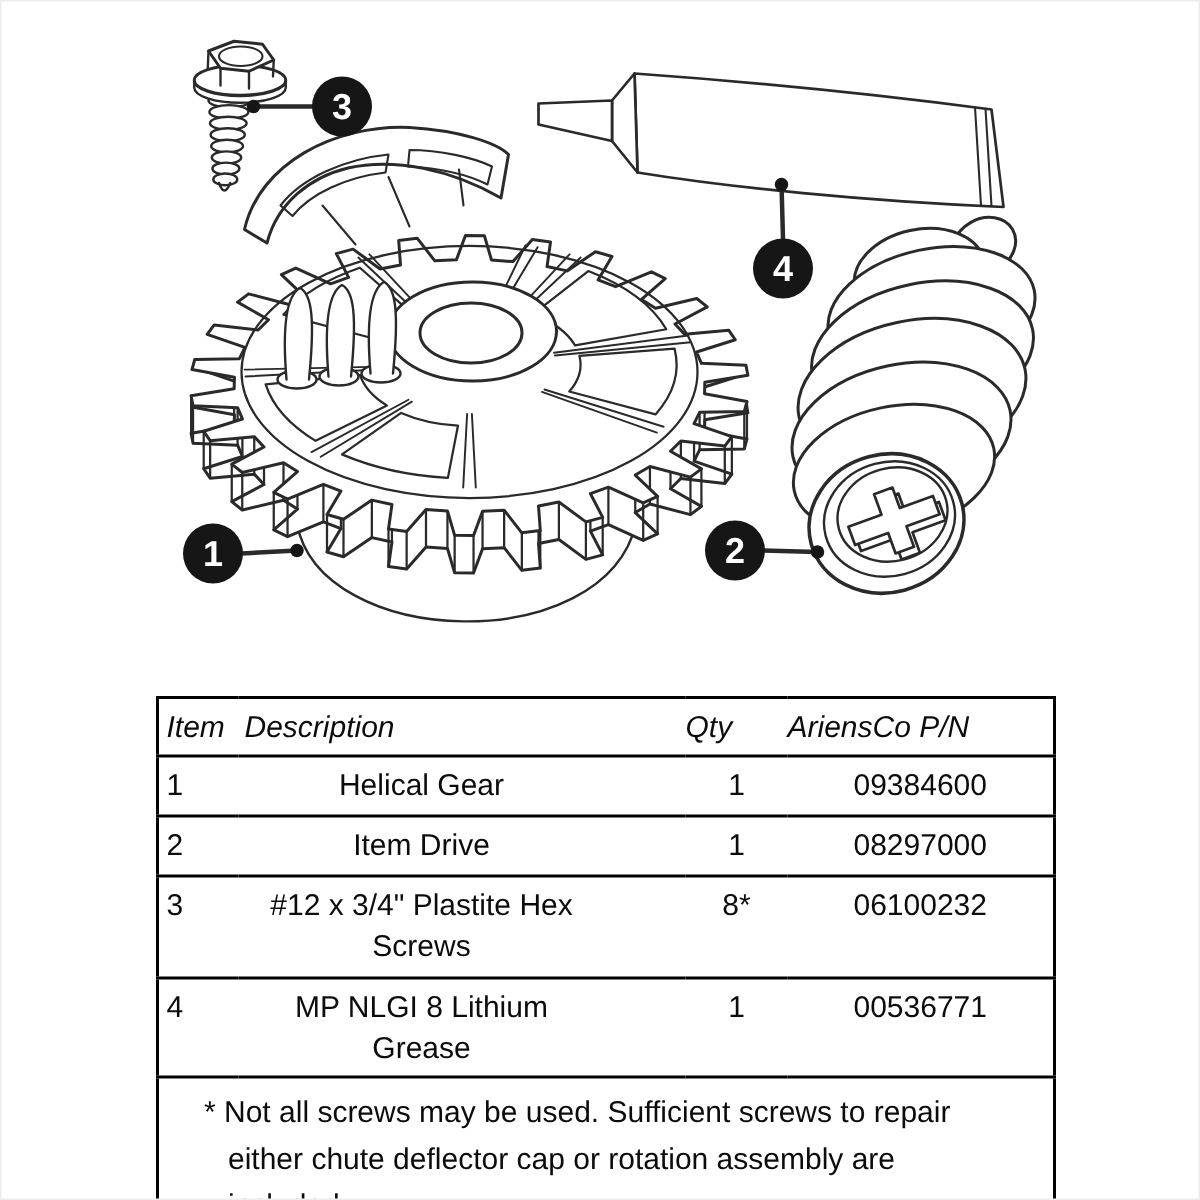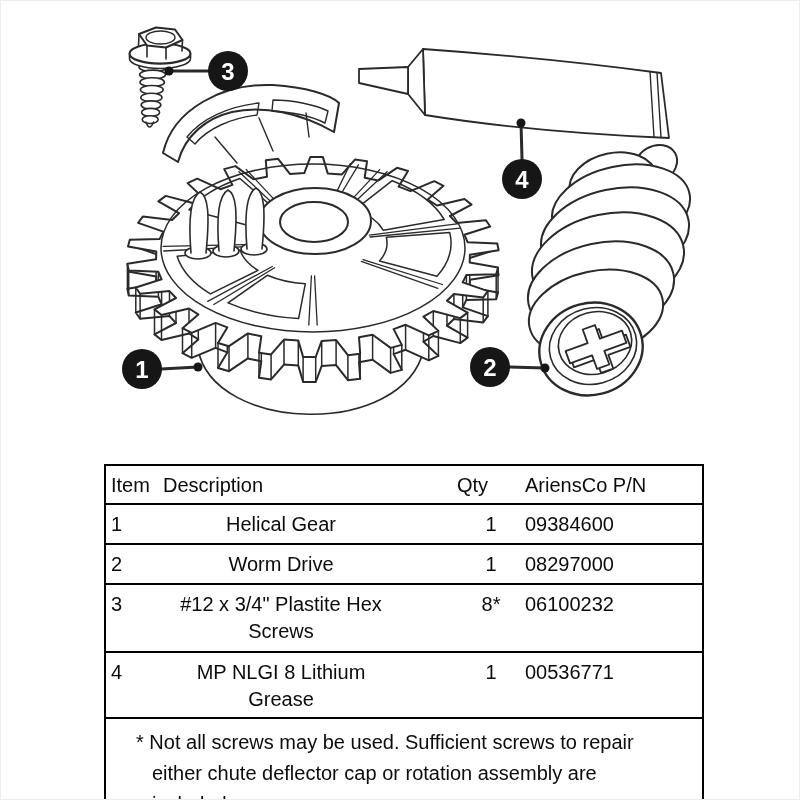--- a/index.html
+++ b/index.html
@@ -4,29 +4,29 @@
 <style>
   html,body{margin:0;padding:0;background:#fff;}
   #page{position:relative;width:800px;height:800px;background:#fff;border:1px solid #ededed;box-sizing:border-box;
         font-family:"Liberation Sans", sans-serif;overflow:hidden;}
   #diagram{position:absolute;left:0;top:0;}
   
   #parts-table{position:absolute;left:103px;top:463px;width:598px;border-collapse:collapse;
                table-layout:fixed;font-size:20px;color:#0c0c0c;border:2px solid #000;}
   #parts-table th,#parts-table td{border-top:2px solid #000;border-bottom:2px solid #000;
                font-weight:400;vertical-align:top;padding:6px 0 4px 0;line-height:1.35;}
-  #parts-table th{text-align:left;height:26px;}
+  #parts-table th{text-align:left;height:26px;font-style:italic;}
   .col-item{width:54px;}
   .col-desc{width:298px;}
   .col-qty{width:68px;}
   .col-pn{width:178px;}
   .cell-item{padding-left:5px !important;}
   .cell-desc{padding-left:4px !important;padding-right:58px !important;text-align:center;}
   .cell-qty{text-align:center;margin-top:42px;}
-  .cell-pn{text-align:left;}
+  .cell-pn{text-align:center;}
   th.cell-pn{text-align:right;padding-right:4px !important;margin-top:12px;}
   tr.row-single td{height:28px;}
   tr.row-tall td{height:56px;}
   #footnote-cell{padding:8px 18px 12px 46px !important;}
   #footnote-cell p{margin:0;width:505px;text-indent:-16px;line-height:1.55;}
   svg text.co{font-family:"Liberation Sans",sans-serif;font-weight:bold;font-size:24px;fill:#fff;}
 </style>
 </head>
 <body>
 
@@ -176,21 +176,21 @@
       <th class="cell-pn">AriensCo P/N</th>
     </tr>
     <tr class="row-single">
       <td class="cell-item">1</td>
       <td class="cell-desc">Helical Gear</td>
       <td class="cell-qty">1</td>
       <td class="cell-pn">09384600</td>
     </tr>
     <tr class="row-single">
       <td class="cell-item">2</td>
-      <td class="cell-desc">Worm Drive</td>
+      <td class="cell-desc">Item Drive</td>
       <td class="cell-qty">1</td>
       <td class="cell-pn">08297000</td>
     </tr>
     <tr class="row-tall">
       <td class="cell-item">3</td>
       <td class="cell-desc">#12 x 3/4" Plastite Hex Screws</td>
       <td class="cell-qty">8*</td>
       <td class="cell-pn">06100232</td>
     </tr>
     <tr class="row-single">

